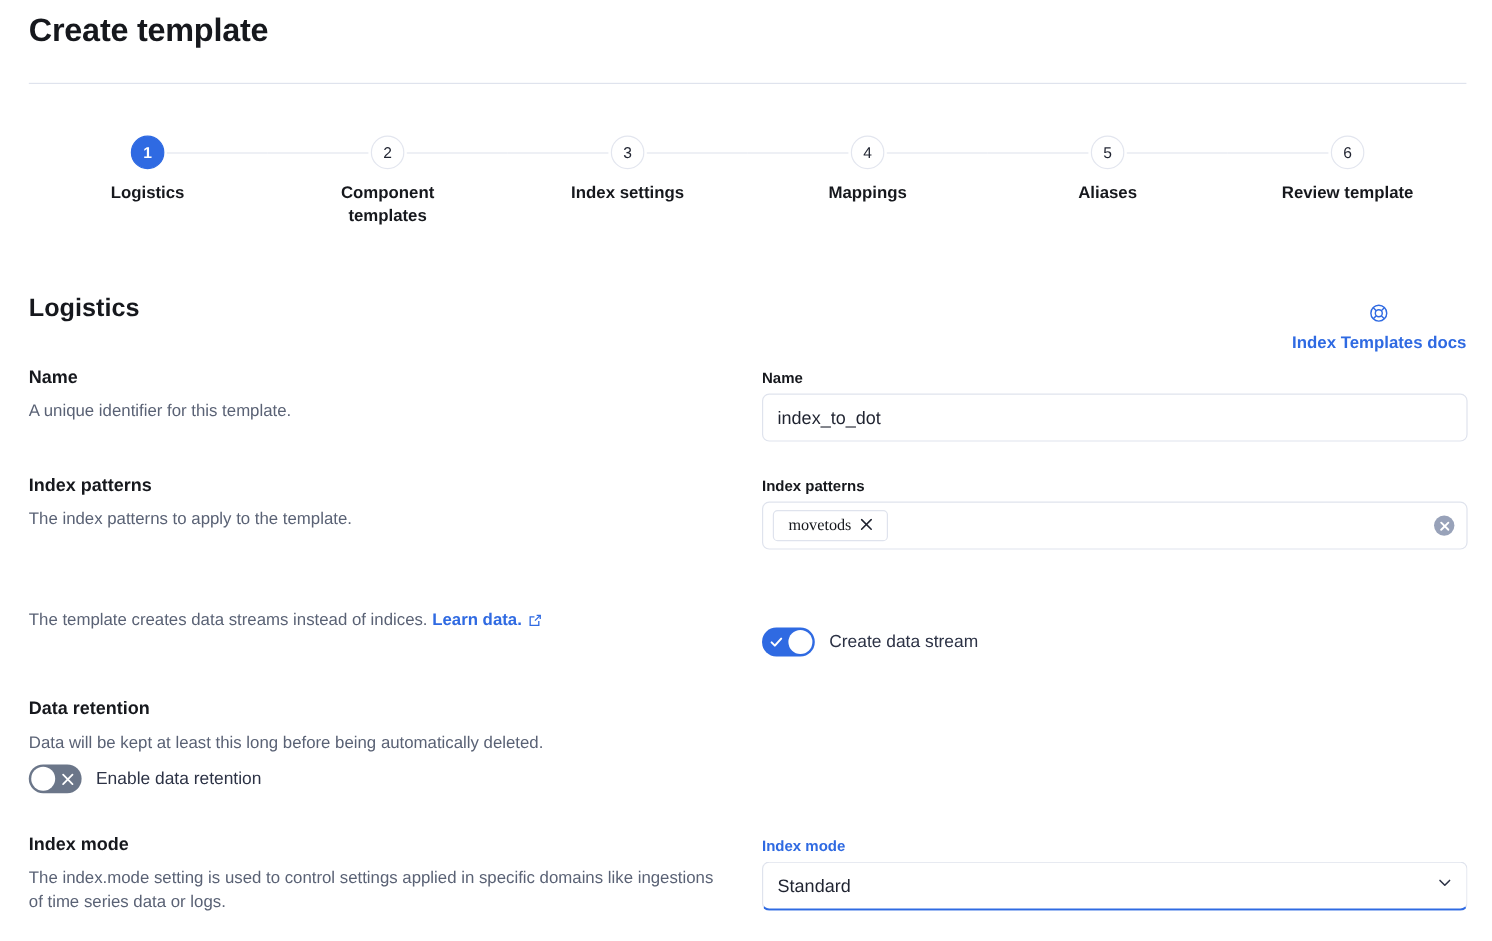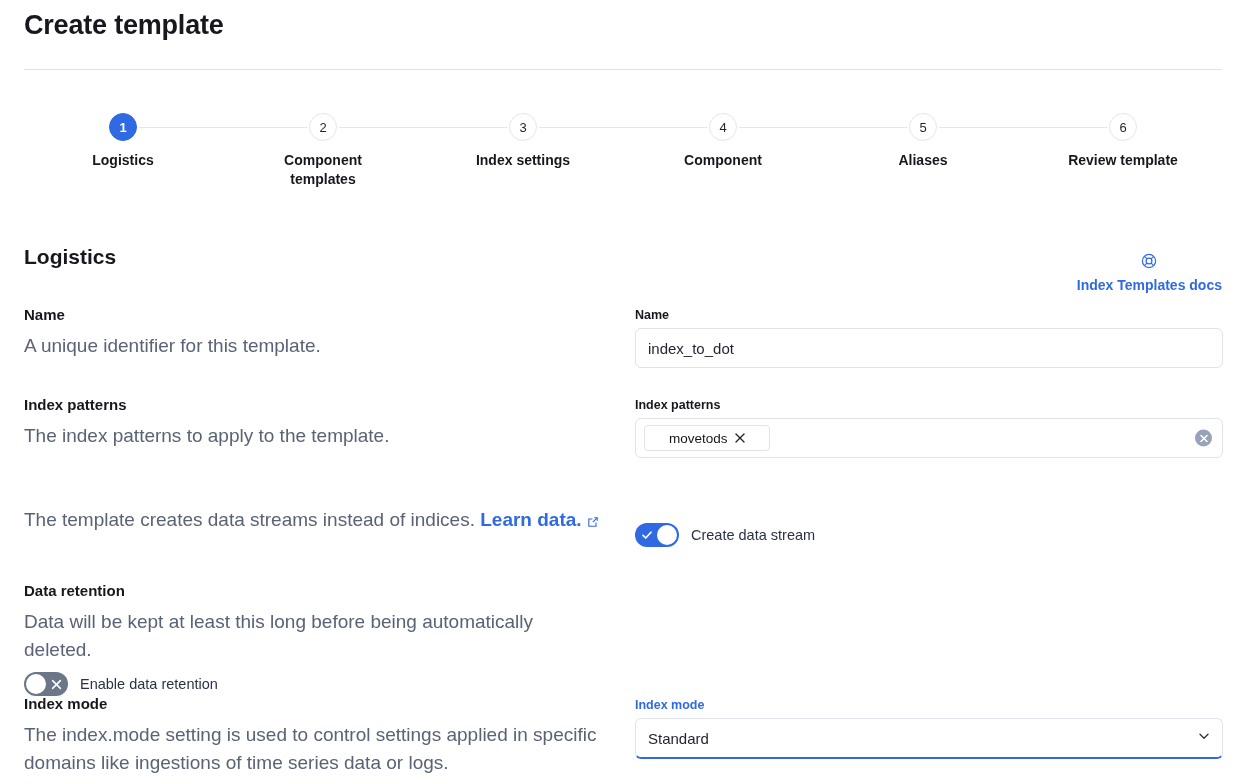--- a/index.html
+++ b/index.html
@@ -69,21 +69,21 @@
   .docs-link .ico { display: block; width: 16px; height: 16px; }
 
   
   .left-col  { position: absolute; left: 24px;  width: 580px; }
   .right-col { position: absolute; left: 635px; width: 588px; }
 
   .field-title {
     font-size: 15px; font-weight: 700; color: #16181d; margin: 0 0 9px 0;
   }
   .field-desc {
-    font-size: 19px; color: #5a6275; line-height: 1.45; margin: 0;
+    font-size: 14px; color: #5a6275; line-height: 1.45; margin: 0;
   }
   .inline-link { color: #2f6ae2; font-weight: 600; text-decoration: none; }
   .ext-ico { display: inline-block; vertical-align: -2px; margin-left: 5px; }
 
   .input-label {
     font-size: 12.5px; font-weight: 600; color: #16181d;
     margin-bottom: 6px; display: block;
   }
   .input-label.focused { color: #2f6ae2; }
 
@@ -93,23 +93,23 @@
     padding: 0 12px; outline: none;
   }
 
   .combo {
     position: relative; width: 100%; min-height: 40px;
     border: 1px solid #dfe3ed; border-radius: 6px; background: #ffffff;
     display: flex; align-items: center; padding: 5px 34px 5px 8px;
   }
   .pill {
     display: inline-flex; align-items: center; gap: 7px;
-    height: 26px; padding: 0 24px;
+    height: 26px; padding: 0 12px;
     border: 1px solid #dfe3ed; border-radius: 4px; background: #ffffff;
-    font-size: 13.5px; color: #16181d;
+    font-size: 13.5px; color: #16181d; font-family: Liberation Serif, serif;
   }
   .pill-x { cursor: pointer; display: block; }
   .combo-clear {
     position: absolute; right: 10px; top: 50%; transform: translateY(-50%);
     width: 17px; height: 17px; border-radius: 50%; background: #98a2b9;
     display: flex; align-items: center; justify-content: center; cursor: pointer;
   }
   .helper-text {
     margin-top: 7px; font-size: 12.5px; color: #6b7siz; color: #69718a; line-height: 1.4;
   }
@@ -173,21 +173,21 @@
       <div class="step-line left"></div>
       <div class="step-line right"></div>
       <div class="step-circle">3</div>
       <div class="step-label">Index settings</div>
     </div>
 
     <div class="step">
       <div class="step-line left"></div>
       <div class="step-line right"></div>
       <div class="step-circle">4</div>
-      <div class="step-label">Component</div>
+      <div class="step-label">Mappings</div>
     </div>
 
     <div class="step">
       <div class="step-line left"></div>
       <div class="step-line right"></div>
       <div class="step-circle">5</div>
       <div class="step-label">Aliases</div>
     </div>
 
     <div class="step">

